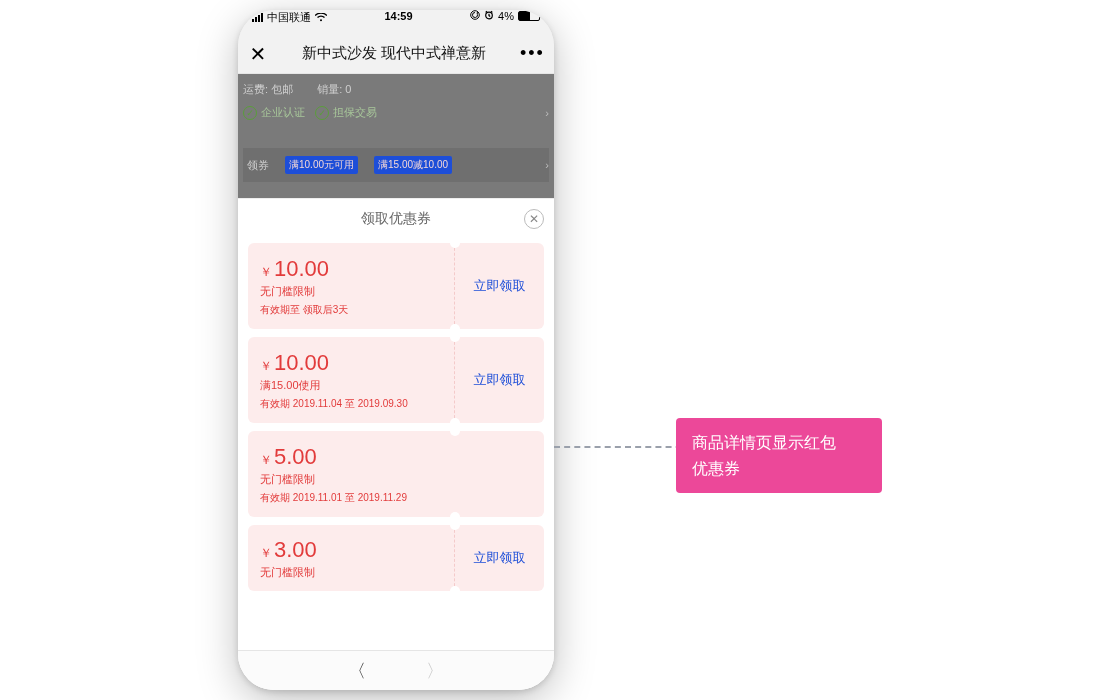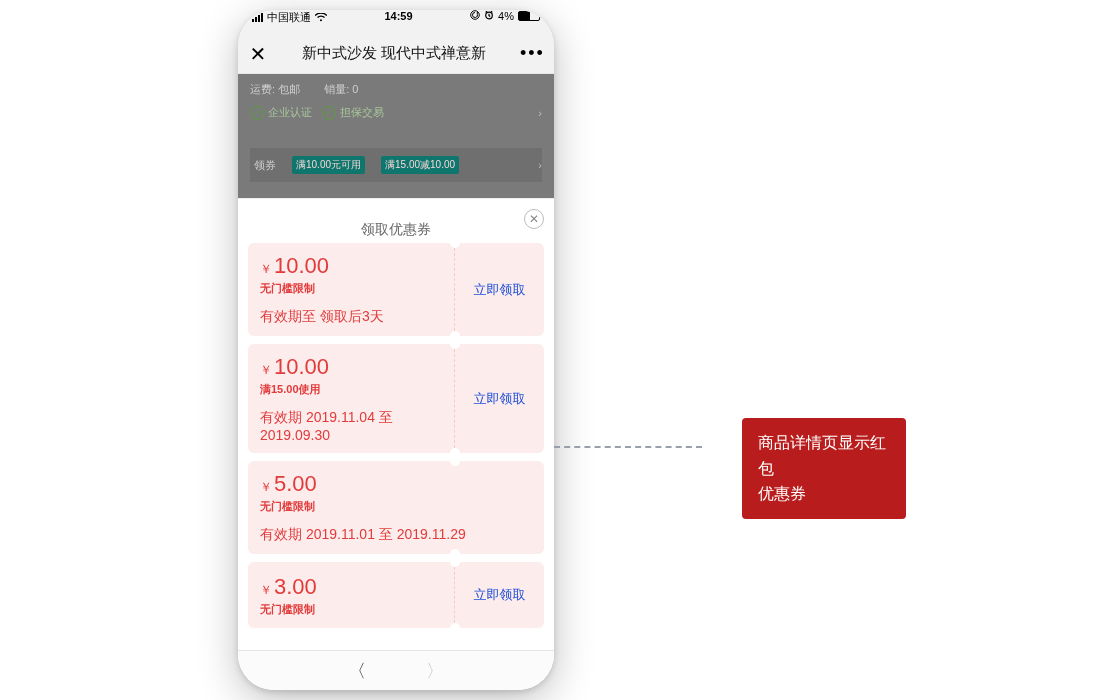--- a/index.html
+++ b/index.html
@@ -68,92 +68,92 @@
   .nav .title { flex:1; text-align:center; font-size:15px; font-weight:400; color:#111; white-space:nowrap; overflow:hidden; text-overflow:ellipsis;}
   .nav .more-ic { font-size:18px; letter-spacing:2px; color:#000; width:24px; text-align:center;}
 
   
   .scrim {
     position: relative;
     height: 124px;
     background: #7a7a7a;
     color: #cfcfcf;
     font-size: 11px;
-    padding: 8px 12px;
+    padding: 8px 5px;
   }
   .scrim-row { display:flex; gap:24px; margin-bottom:8px;}
   .cert-row { display:flex; align-items:center; gap:10px; margin-bottom:6px; position:relative;}
   .cert-row .chev, .coupon-strip .chev { position:absolute; right:0; color:#bdbdbd;}
   .badge-ic {
     width:14px;height:14px;border-radius:50%;border:1px solid #5a9e3a;display:inline-flex;align-items:center;justify-content:center;color:#5a9e3a;font-size:9px;flex:0 0 auto;
   }
   .cert-item{display:flex;align-items:center;gap:4px;color:#a8c79a;}
   .coupon-strip {
     margin-top:28px;
     background:#6f6f6f;
     padding:8px 4px;
     display:flex;
     align-items:center;
     gap:16px;
     position:relative;
   }
   .coupon-strip .lbl{color:#cfcfcf;}
   .tag-red{
-    background:#0f766e;color:#f3d7d7;font-size:10px;padding:2px 4px;border-radius:2px;
+    background:#1d4ed8;color:#f3d7d7;font-size:10px;padding:2px 4px;border-radius:2px;
   }
 
   
   .sheet {
     flex:1;
     background:#fff;
     display:flex;
     flex-direction:column;
     position:relative;
     border-top:1px solid #eee;
   }
   .sheet-head{
-    height:40px;display:flex;align-items:flex-end;justify-content:center;position:relative;color:#666;font-size:14px;
+    height:40px;display:flex;align-items:center;justify-content:center;position:relative;color:#666;font-size:14px;
   }
   .sheet-close{
     position:absolute;right:10px;top:10px;width:20px;height:20px;border:1px solid #bbb;border-radius:50%;
     display:flex;align-items:center;justify-content:center;color:#888;font-size:12px;line-height:1;
   }
   .coupon-list{flex:1;overflow:hidden;display:flex;flex-direction:column;gap:8px;padding:4px 10px 0;}
   .coupon{
     background:#fdecec;border-radius:6px;display:flex;align-items:stretch;min-height:86px;position:relative;
   }
   .coupon::before, .coupon::after{
     content:"";position:absolute;width:10px;height:10px;background:#fff;border-radius:50%;
     right:84px;
   }
   .coupon::before{top:-5px;}
   .coupon::after{bottom:-5px;}
   .c-left{flex:1;padding:10px 12px;color:#e23b3b;display:flex;flex-direction:column;justify-content:center;}
   .c-amt{font-size:12px;display:flex;align-items:baseline;gap:2px;}
   .c-amt .num{font-size:22px;font-weight:400;}
-  .c-cond{font-size:11px;margin-top:2px;font-weight:bold;}
-  .c-valid{font-size:14px;margin-top:12px;}
+  .c-cond{font-size:11px;margin-top:2px;}
+  .c-valid{font-size:10px;margin-top:4px;}
   .c-right{
     width:90px;border-left:1px dashed #f4caca;display:flex;align-items:center;justify-content:center;
     color:#1d4ed8;font-size:13px;text-align:center;padding:0 6px;
   }
 
   
   .toolbar{
     height:40px;background:#fbfbfb;border-top:1px solid #e5e5e5;display:flex;align-items:center;justify-content:center;gap:60px;color:#444;
   }
   .toolbar span{font-size:18px;}
   .fwd{color:#c9c9c9;}
 
   
   .callout-line{
     position:absolute;left:554px;top:446px;width:148px;height:0;border-top:2px dashed #9aa0ab;
   }
   .callout{
-    position:absolute;left:742px;top:418px;width:164px;background:#b91c1c;color:#fff;
+    position:absolute;left:676px;top:418px;width:206px;background:#ec4899;color:#fff;
     font-size:16px;line-height:1.6;padding:12px 16px;border-radius:4px;
   }
 </style>
 </head>
 <body>
 
 <div class="phone">
 
   <div class="status-bar">
     <div class="status-left">

